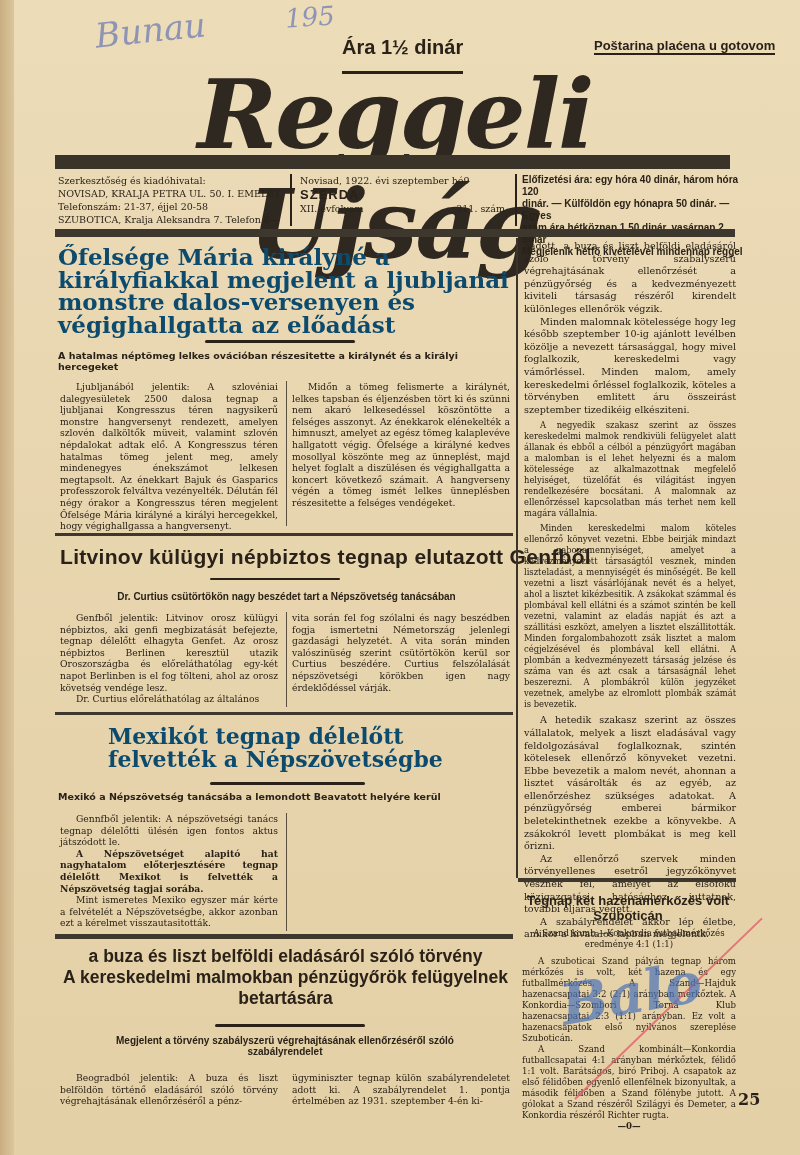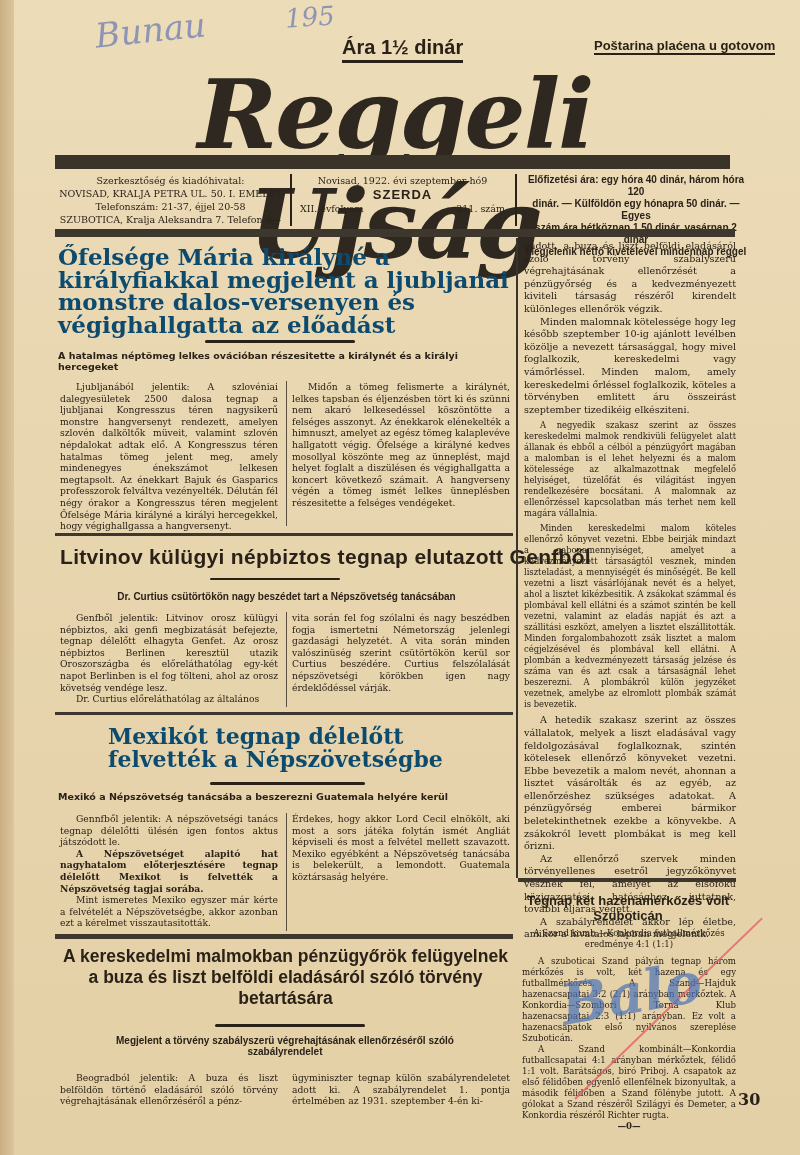--- a/index.html
+++ b/index.html
@@ -9,33 +9,33 @@
     font-family:"DejaVu Serif", serif; color:#2a2218;
   }
   .paper {
     position:absolute; left:14px; top:0; width:786px; height:1155px;
     background:linear-gradient(180deg,#ecdcb8 0%,#e8d6b0 40%,#e4d0a6 100%);
   }
   .edge { position:absolute; left:0; top:0; width:14px; height:1155px; background:linear-gradient(90deg,#c9ae82,#dcc59c); }
   .hand { position:absolute; font-family:"DejaVu Serif", serif; font-style:italic; color:#8e94b4; }
   .price {
     position:absolute; left:342px; top:36px; font-family:"Liberation Sans", sans-serif; font-weight:bold;
-    font-size:20px; color:#2a2218; border-bottom:3px solid #2a2218; padding-bottom:1px;
+    font-size:20px; color:#2a2218; border-bottom:3px solid #2a2218; padding-bottom:12px;
   }
   .postage {
     position:absolute; left:594px; top:38px; font-family:"Liberation Sans", sans-serif; font-weight:bold;
     font-size:13px; color:#2a2218; border-bottom:2px solid #2a2218;
   }
   .masthead {
     position:absolute; left:55px; top:60px; width:680px; height:110px;
     font-family:"DejaVu Serif", serif; font-weight:bold; font-style:italic;
     font-size:96px; letter-spacing:-2px; color:#2e2820; line-height:110px; text-align:center;
   }
   .mast-bar { position:absolute; left:55px; top:155px; width:675px; height:14px; background:#3a332a; }
-  .info { position:absolute; top:174px; font-size:9.5px; line-height:13px; text-align:center; color:#2a2218; }
+  .info { position:absolute; top:174px; font-size:9.5px; line-height:13px; color:#2a2218; }
   .info-left { left:58px; width:225px; }
   .info-mid { left:300px; width:205px; }
   .info-right { left:522px; width:228px; font-family:"Liberation Sans", sans-serif; font-weight:bold; font-size:10px; line-height:12px; }
   .vr { position:absolute; width:2px; background:#2a2218; }
   .szerda { font-family:"Liberation Sans", sans-serif; font-weight:bold; font-size:13px; letter-spacing:1px; line-height:15px; }
   .row { display:flex; justify-content:space-between; }
   .hbar { position:absolute; left:55px; width:680px; height:8px; background:#3e372d; }
   .col { position:absolute; font-size:9.2px; line-height:11.6px; text-align:justify; color:#2a2218; }
   .col p { margin:0; text-indent:16px; }
   .col p.b { font-weight:bold; }
@@ -107,35 +107,34 @@
   <p>Dr. Curtius előreláthatólag az általános</p>
 </div>
 <div class="colsep" style="left:286px;top:612px;height:95px;"></div>
 <div class="col" style="left:292px;top:612px;width:218px;">
     <p style="text-indent:0">vita során fel fog szólalni és nagy beszédben fogja ismertetni Németország jelenlegi gazdasági helyzetét. A vita során minden valószinüség szerint csütörtökön kerül sor Curtius beszédére. Curtius felszólalását népszövetségi körökben igen nagy érdeklődéssel várják.</p>
   </div>
 
 <div class="hbar" style="left:55px;top:712px;width:458px;height:3px;"></div>
 <div class="h1" style="left:108px;top:725px;width:405px;font-size:22px;line-height:23px;">Mexikót tegnap délelőtt felvették a Népszövetségbe</div>
 <div class="rule" style="left:210px;top:782px;width:155px;"></div>
-<div class="sub" style="left:58px;top:791px;width:455px;">Mexikó a Népszövetség tanácsába a beszerezni Guatemala helyére kerül</div>
+<div class="sub" style="left:58px;top:791px;width:455px;">Mexikó a Népszövetség tanácsába a lemondott Beavatott helyére kerül</div>
 <div class="col" style="left:60px;top:813px;width:218px;">
   <p>Gennfből jelentik: A népszövetségi tanács tegnap délelőtti ülésén igen fontos aktus játszódott le.</p>
   <p class="b">A Népszövetséget alapitó hat nagyhatalom előterjesztésére tegnap délelőtt Mexikot is felvették a Népszövetség tagjai sorába.</p>
   <p>Mint ismeretes Mexiko egyszer már kérte a felvételét a Népszövetségbe, akkor azonban ezt a kérelmet visszautasitották.</p>
 </div>
 <div class="colsep" style="left:286px;top:813px;height:118px;"></div>
 <div class="col" style="left:292px;top:813px;width:218px;">
-  <p style="text-indent:0">Érdekes, hogy akkor Lord Cecil elnökölt, aki most a sors játéka folytán ismét Angliát képviseli és most a felvétel mellett szavazott. Mexiko egyébként a Népszövetség tanácsába is belekerült, a lemondott. Guatemala köztársaság helyére.</p>
 </div>
 
 <div class="hbar" style="left:55px;top:934px;width:458px;height:5px;"></div>
 <div class="h-cond" style="left:58px;top:946px;width:455px;text-align:center;font-size:17.5px;line-height:21px;">
+  <div>a buza és liszt belföldi eladásáról szóló törvény</div>
   <div>A kereskedelmi malmokban pénzügyőrök felügyelnek</div>
-  <div>a buza és liszt belföldi eladásáról szóló törvény</div>
   <div>betartására</div>
 </div>
 <div class="rule" style="left:215px;top:1024px;width:150px;"></div>
 <div class="sub" style="left:80px;top:1035px;width:410px;text-align:center;font-family:'Liberation Sans',sans-serif;font-size:10px;">Megjelent a törvény szabályszerü végrehajtásának ellenőrzéséről szóló szabályrendelet</div>
 <div class="col" style="left:60px;top:1072px;width:218px;">
     <p>Beogradból jelentik: A buza és liszt belföldön történő eladásáról szóló törvény végrehajtásának ellenőrzéséről a pénz-</p>
   </div>
 <div class="col" style="left:292px;top:1072px;width:218px;">
     <p style="text-indent:0">ügyminiszter tegnap külön szabályrendeletet adott ki. A szabályrendelet 1. pontja értelmében az 1931. szeptember 4-én ki-</p>
   </div>
@@ -155,13 +154,13 @@
 <div class="h-cond" style="left:520px;top:893px;width:216px;text-align:center;font-size:13px;line-height:15px;">Tegnap két hazenamérkőzés volt Szuboticán</div>
 <div class="col" style="left:522px;top:928px;width:214px;font-size:8.6px;line-height:11px;">
   <p style="text-indent:0;text-align:center;">A Szand komb.—Konkordia futballmérkőzés eredménye 4:1 (1:1)</p>
   <p style="margin-top:6px;">A szuboticai Szand pályán tegnap három mérkőzés is volt, két hazena és egy futballmérkőzés. A Szand—Hajduk hazenacsapatai 3:2 (2:1) arányban mérkőztek. A Konkordia—Szombori Torna Klub hazenacsapatai 2:3 (1:1) arányban. Ez volt a hazenacsapatok első nyilvános szereplése Szuboticán.</p>
   <p>A Szand kombinált—Konkordia futballcsapatai 4:1 arányban mérkőztek, félidő 1:1 volt. Barátságos, biró Priboj. A csapatok az első félidőben egyenlő ellenfélnek bizonyultak, a második félidőben a Szand fölénybe jutott. A gólokat a Szand részéről Szilágyi és Demeter, a Konkordia részéről Richter rugta.</p>
   <p style="text-align:center;text-indent:0;font-weight:bold;">—0—</p>
 </div>
 
 <div class="red-line" style="left:575px;top:1098px;width:260px;transform:rotate(-44deg);"></div>
 <div class="ink-blue" style="left:560px;top:960px;font-size:56px;transform:rotate(-10deg);">Balo</div>
-<div class="hand" style="left:738px;top:1090px;font-size:16px;color:#2a2218;font-weight:bold;font-style:normal;">30</div>
+<div class="hand" style="left:738px;top:1090px;font-size:16px;color:#2a2218;font-weight:bold;font-style:normal;">25</div>
 
 </body></html>

